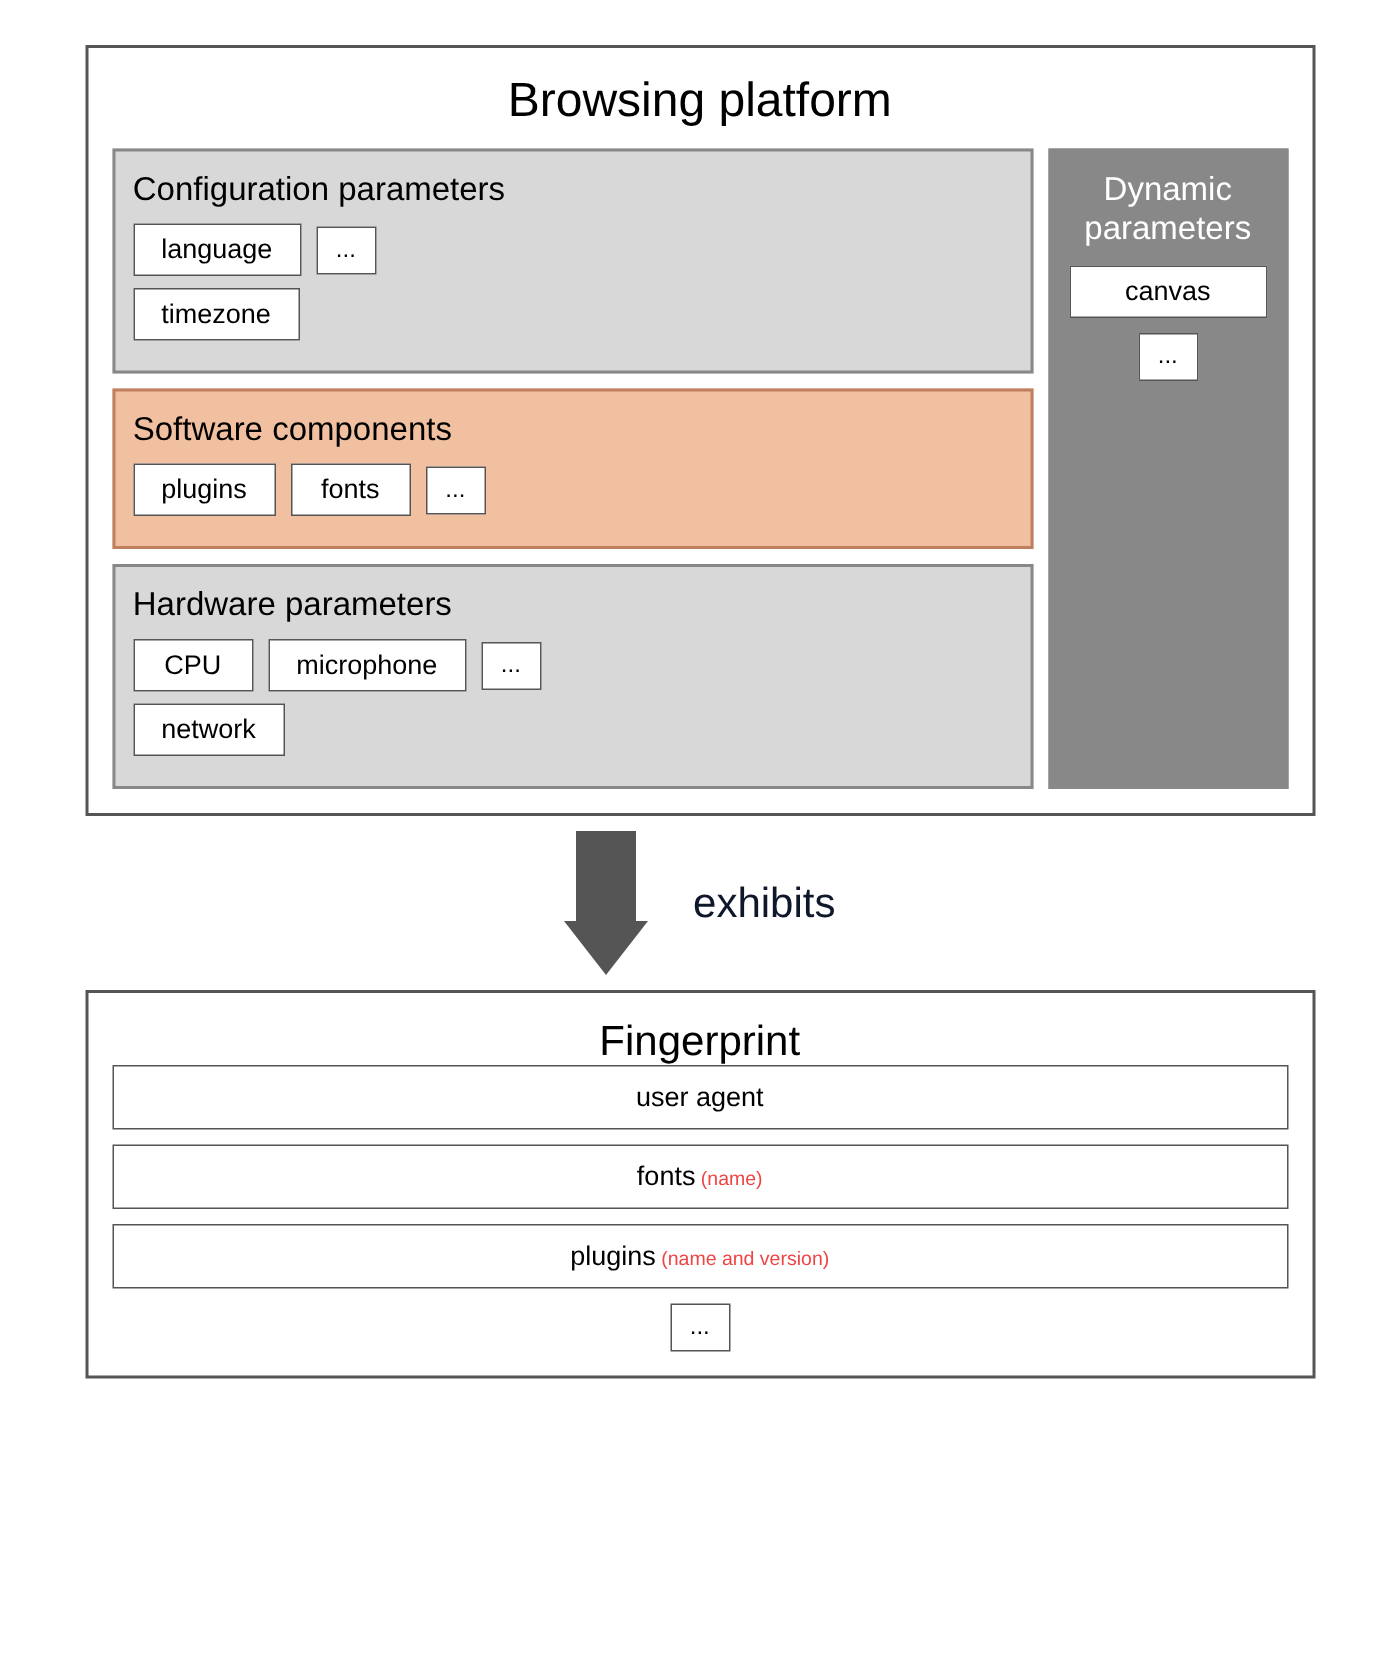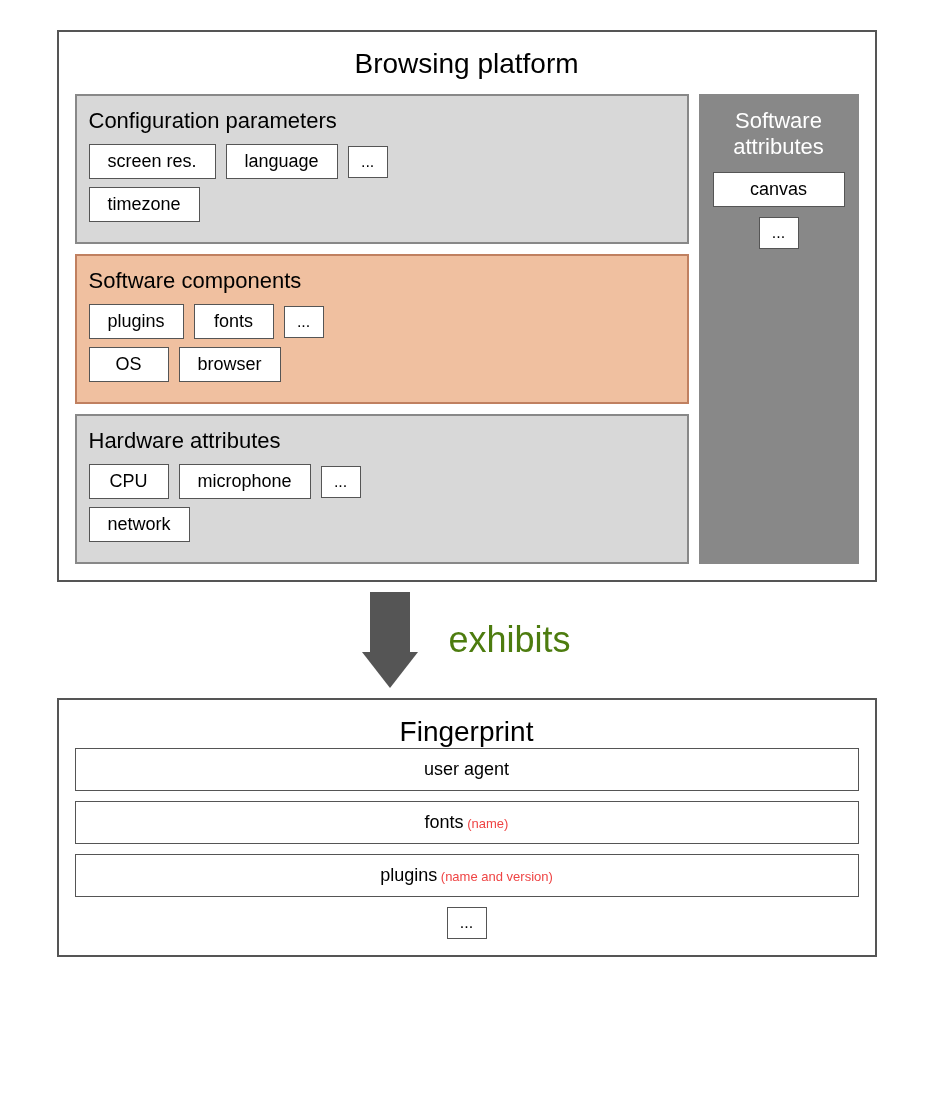--- a/index.html
+++ b/index.html
@@ -18,21 +18,21 @@
     
     .browsing-platform {
       border: 2px solid #555;
       padding: 16px;
       width: 820px;
       background: #fff;
       position: relative;
     }
     .browsing-platform-title {
       text-align: center;
-      font-size: 28px;
+      font-size: 32px;
       font-weight: normal;
       margin-bottom: 14px;
       color: #000;
     }
 
     .platform-inner {
       display: flex;
       flex-direction: row;
       gap: 10px;
     }
@@ -137,22 +137,22 @@
       background: #555;
     }
     .arrow-head {
       width: 0;
       height: 0;
       border-left: 28px solid transparent;
       border-right: 28px solid transparent;
       border-top: 36px solid #555;
     }
     .exhibits-label {
-      font-size: 36px;
-      color: #4d7c0f;
+      font-size: 28px;
+      color: #0f172a;
       margin-left: 10px;
     }
 
     
     .fingerprint-box {
       border: 2px solid #555;
       padding: 16px;
       width: 820px;
       background: #fff;
     }
@@ -191,57 +191,52 @@
 
 <div class="browsing-platform">
   <div class="browsing-platform-title">Browsing platform</div>
   <div class="platform-inner">
 
     <div class="left-column">
 
       <div class="config-params">
         <div class="section-title">Configuration parameters</div>
         <div class="items-row">
-          <div class="item-box">screen res.</div>
           <div class="item-box">language</div>
           <div class="ellipsis-box">...</div>
         </div>
         <div class="items-row">
           <div class="item-box">timezone</div>
         </div>
       </div>
 
       <div class="software-components">
         <div class="section-title">Software components</div>
         <div class="items-row">
           <div class="item-box">plugins</div>
           <div class="item-box">fonts</div>
           <div class="ellipsis-box">...</div>
         </div>
-        <div class="items-row">
-          <div class="item-box">OS</div>
-          <div class="item-box">browser</div>
-        </div>
       </div>
 
       <div class="hardware-components">
-        <div class="section-title">Hardware attributes</div>
+        <div class="section-title">Hardware parameters</div>
         <div class="items-row">
           <div class="item-box">CPU</div>
           <div class="item-box">microphone</div>
           <div class="ellipsis-box">...</div>
         </div>
         <div class="items-row">
           <div class="item-box">network</div>
         </div>
       </div>
     </div>
 
     <div class="dynamic-attributes">
-      <div class="dynamic-title">Software attributes</div>
+      <div class="dynamic-title">Dynamic parameters</div>
       <div class="item-box" style="margin-bottom:10px; width:100%; background:#fff;">canvas</div>
       <div class="ellipsis-box" style="background:#fff;">...</div>
     </div>
   </div>
 </div>
 
 <div class="arrow-area">
   <div class="arrow-container">
     <div class="arrow-shaft"></div>
     <div class="arrow-head"></div>

